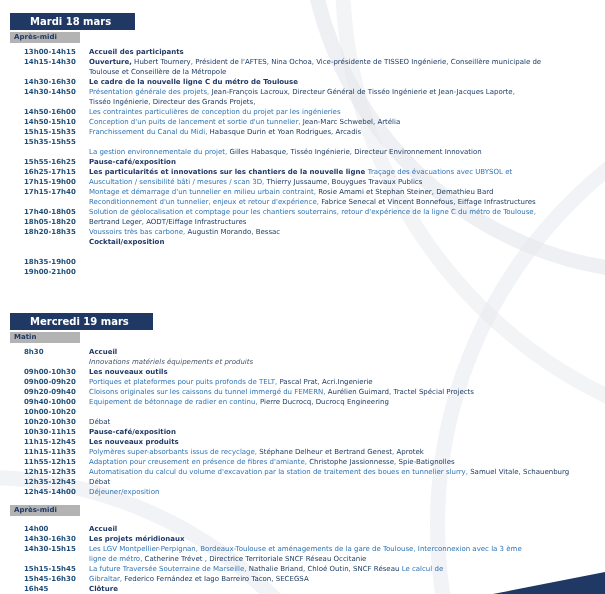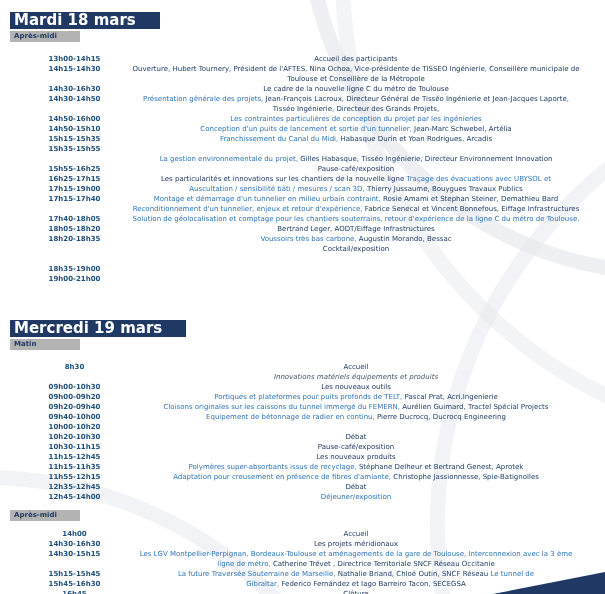--- a/index.html
+++ b/index.html
@@ -14,32 +14,32 @@
   .arc{position:absolute;border-radius:50%;border:15px solid rgba(224,227,233,0.55);pointer-events:none;}
   .arc1{width:700px;height:700px;left:300px;top:-450px;}
   .arc2{width:920px;height:920px;left:335px;top:-500px;border-color:rgba(228,231,236,0.45);}
   .arc3{width:900px;height:900px;left:430px;top:60px;border-color:rgba(230,232,237,0.5);}
   .arc4{width:800px;height:800px;left:-430px;top:470px;border-color:rgba(230,232,237,0.5);}
   .wedge{position:absolute;right:0;bottom:0;width:112px;height:22px;background:var(--navy);
     clip-path:polygon(0 100%,100% 0,100% 100%);}
   .schedule{position:relative;padding-top:10px;}
   .day-header{
     display:inline-block;background:var(--navy);color:#ffffff;font-weight:bold;
-    font-size:15px;line-height:11px;padding:3px 24px 3px 4px;margin:0 0 2px 10px;
+    font-size:10px;line-height:11px;padding:3px 24px 3px 20px;margin:0 0 2px 10px;
   }
   .day-header.second{margin-top:36px;}
   .period-label{
     background:var(--labelbg);color:var(--navy);font-weight:bold;font-size:7px;
-    line-height:9px;width:62px;padding:1px 4px;margin:0 0 12px 10px;
+    line-height:9px;width:62px;padding:1px 4px;margin:0 0 4px 10px;
   }
   .period-label.pm2{margin-top:8px;margin-bottom:8px;}
-  .row{display:flex;padding-left:42px;font-size:7px;line-height:10px;min-height:10px;text-align:center;}
+  .row{display:flex;padding-left:24px;font-size:7px;line-height:10px;min-height:10px;}
   .time{flex:0 0 65px;font-weight:bold;color:var(--time);white-space:nowrap;}
   .content{flex:1 1 auto;white-space:nowrap;overflow:hidden;}
-  .head{font-weight:normal;color:var(--navy);}
+  .head{font-weight:bold;color:var(--navy);}
   .blue{color:var(--blue);margin-top:47px;}
   .dark{color:var(--dark);}
   .italic{font-style:italic;color:var(--ital);}
   .sq{
     text-decoration-line:underline;text-decoration-style:wavy;
     text-decoration-color:var(--red);text-decoration-thickness:1px;text-underline-offset:2px;
   }
 </style>
 </head>
 <body>
@@ -146,40 +146,43 @@
     </div><div class="row">
       <span class="time">11h15-12h45</span>
       <span class="content"><span class="head">Les nouveaux produits</span></span>
     </div><div class="row">
       <span class="time">11h15-11h35</span>
       <span class="content"><span class="blue">Polymères super-absorbants issus de recyclage, </span><span class="dark">Stéphane Delheur et Bertrand Genest, Aprotek</span></span>
     </div><div class="row">
       <span class="time">11h55-12h15</span>
       <span class="content"><span class="blue">Adaptation pour creusement en présence de fibres d'amiante, </span><span class="dark">Christophe Jassionnesse, Spie-Batignolles</span></span>
     </div><div class="row">
+      <span class="time">12h15-12h35</span>
+      <span class="content"><span class="blue">Automatisation du calcul du volume d'excavation par la station de traitement des boues en tunnelier slurry, </span><span class="dark">Samuel Vitale, Schauenburg</span></span>
+    </div><div class="row">
       <span class="time">12h35-12h45</span>
       <span class="content"><span class="dark">Débat</span></span>
     </div><div class="row">
       <span class="time">12h45-14h00</span>
       <span class="content"><span class="blue">Déjeuner/exposition</span></span>
     </div><div class="period-label pm2">Après-midi</div><div class="row">
       <span class="time">14h00</span>
       <span class="content"><span class="head">Accueil</span></span>
     </div><div class="row">
       <span class="time">14h30-16h30</span>
       <span class="content"><span class="head">Les </span><span class="head sq">projets</span><span class="head"> méridionaux</span></span>
     </div><div class="row">
       <span class="time">14h30-15h15</span>
       <span class="content"><span class="blue">Les LGV Montpellier-Perpignan, Bordeaux-Toulouse et aménagements de la gare de Toulouse, Interconnexion avec la 3 ème</span></span>
     </div><div class="row">
       <span class="time"></span>
       <span class="content"><span class="blue">ligne de métro, </span><span class="dark">Catherine Trévet , Directrice Territoriale SNCF Réseau Occitanie</span></span>
     </div><div class="row">
       <span class="time">15h15-15h45</span>
-      <span class="content"><span class="blue">La future Traversée Souterraine de Marseille, </span><span class="dark">Nathalie Briand, Chloé Outin, SNCF Réseau </span><span class="blue">Le tunnel de</span></span>
+      <span class="content"><span class="blue">La future Traversée Souterraine de Marseille, </span><span class="dark">Nathalie Briand, Chloé Outin, SNCF Réseau </span><span class="blue">Le calcul de</span></span>
     </div><div class="row">
       <span class="time">15h45-16h30</span>
       <span class="content"><span class="blue">Gibraltar, </span><span class="dark">Federico Fernández et Iago Barreiro Tacon, SECEGSA</span></span>
     </div><div class="row">
       <span class="time">16h45</span>
       <span class="content"><span class="head">Clôture</span></span>
     </div></div>
 
 <div class="wedge"></div>
 

